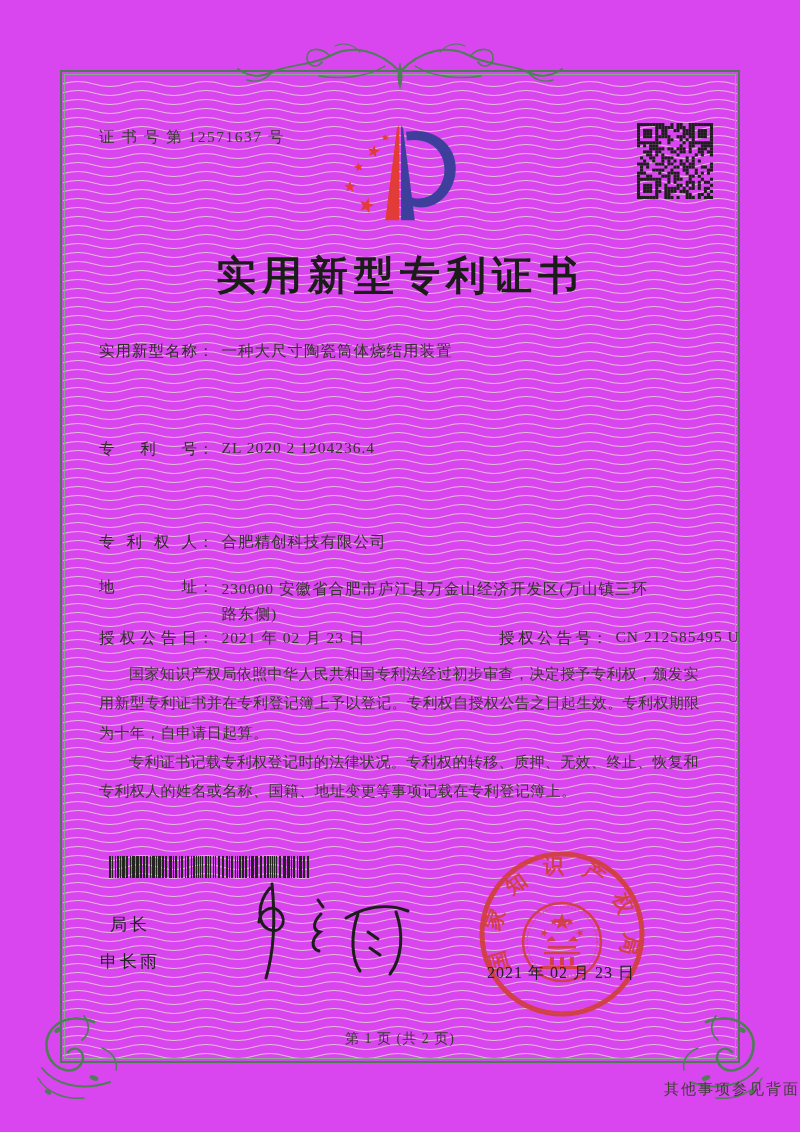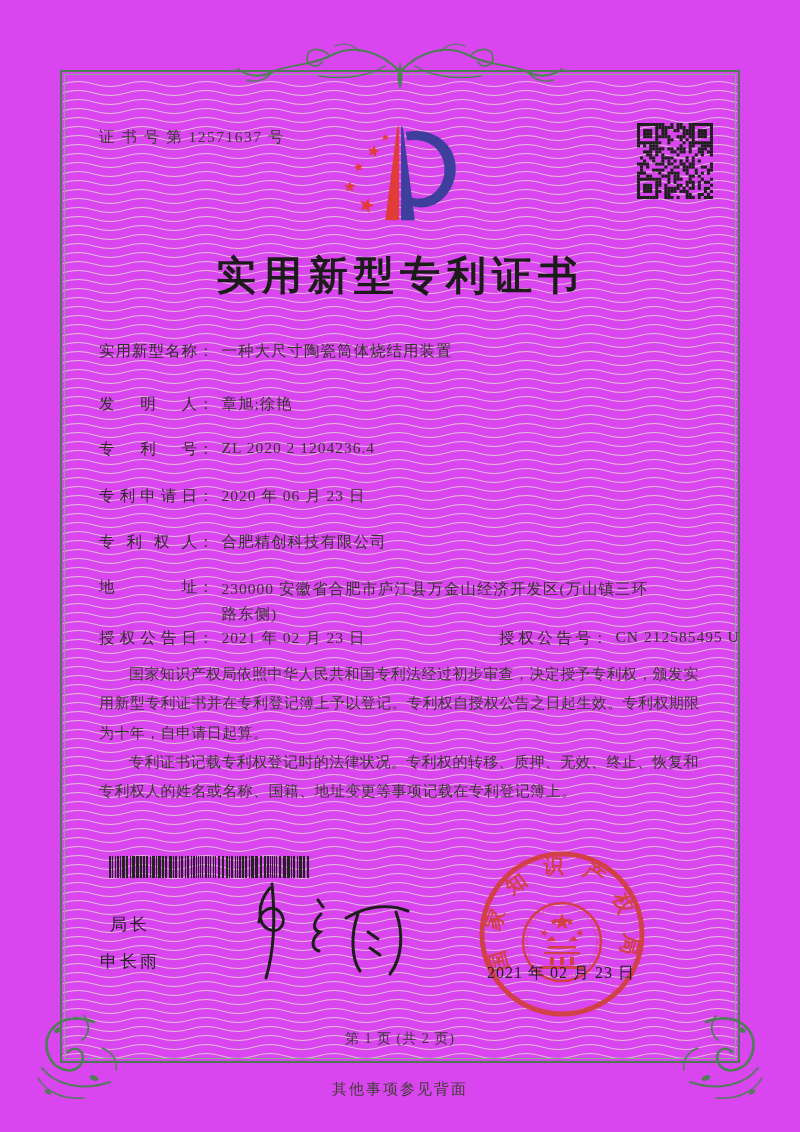--- a/index.html
+++ b/index.html
@@ -34,21 +34,21 @@
   .grant-no{position:absolute;left:400px;top:0;}
   .paras{position:absolute;left:99px;top:660px;width:614px;z-index:3;font-size:15px;line-height:1.95;color:#3a382f;letter-spacing:0.4px;}
   .paras p{margin:0;text-indent:2em;}
   .barcode{position:absolute;left:107px;top:856px;z-index:3;}
   .signer{position:absolute;left:100px;top:913px;z-index:3;font-family:"Liberation Sans","DejaVu Sans",sans-serif;font-size:17px;color:#222;letter-spacing:3px;text-align:center;}
   .signer .name{margin-top:14px;}
   .signature{position:absolute;left:218px;top:878px;z-index:4;}
   .seal{position:absolute;left:476px;top:848px;z-index:3;}
   .seal-date{position:absolute;left:487px;top:963px;z-index:5;font-size:16px;color:#1f1f1d;letter-spacing:1px;white-space:nowrap;}
   .page-info{position:absolute;left:0;right:0;top:1030px;z-index:3;text-align:center;font-size:14px;letter-spacing:1px;color:#3a3a33;}
-  .back-note{position:absolute;left:0;right:0;top:1080px;z-index:3;text-align:center;font-size:15px;letter-spacing:2px;color:#403e35;}
+  .back-note{position:absolute;left:0;right:0;top:1080px;z-index:3;text-align:right;font-size:15px;letter-spacing:2px;color:#403e35;}
 </style>
 </head>
 <body>
 
 <div class="sheet">
 
   <svg class="waves" width="800" height="1132">
     <defs>
         <clipPath id="frameclip">
           <rect x="63" y="74" width="674" height="985"></rect>
@@ -453,28 +453,22 @@
         <rect x="69" y="72" width="3" height="3"></rect>
         <rect x="72" y="72" width="3" height="3"></rect>
       </g>
     </svg>
 
   <h1 class="title">实用新型专利证书</h1>
 
   <div class="frow" style="top:341px">
     <span class="flabel">实用新型名称</span><span class="fcolon">：</span><span class="fvalue">一种大尺寸陶瓷筒体烧结用装置</span>
   </div>
-  <div class="frow" style="top:394px">
-    <span class="flabel">发明人</span><span class="fcolon">：</span><span class="fvalue">章旭;徐艳</span>
-  </div>
   <div class="frow" style="top:439px">
     <span class="flabel">专利号</span><span class="fcolon">：</span><span class="fvalue">ZL 2020 2 1204236.4</span>
-  </div>
-  <div class="frow" style="top:486px">
-    <span class="flabel">专利申请日</span><span class="fcolon">：</span><span class="fvalue">2020 年 06 月 23 日</span>
   </div>
   <div class="frow" style="top:532px">
     <span class="flabel">专利权人</span><span class="fcolon">：</span><span class="fvalue">合肥精创科技有限公司</span>
   </div>
   <div class="frow" style="top:577px">
     <span class="flabel">地址</span><span class="fcolon">：</span><span class="fvalue wrap">230000 安徽省合肥市庐江县万金山经济开发区(万山镇三环路东侧)</span>
   </div>
   <div class="frow" style="top:628px">
     <span class="flabel">授权公告日</span><span class="fcolon">：</span><span class="fvalue">2021 年 02 月 23 日</span>
     <span class="grant-no"><span class="flabel" style="width:92px">授权公告号</span><span class="fcolon">：</span><span class="fvalue">CN 212585495 U</span></span>

